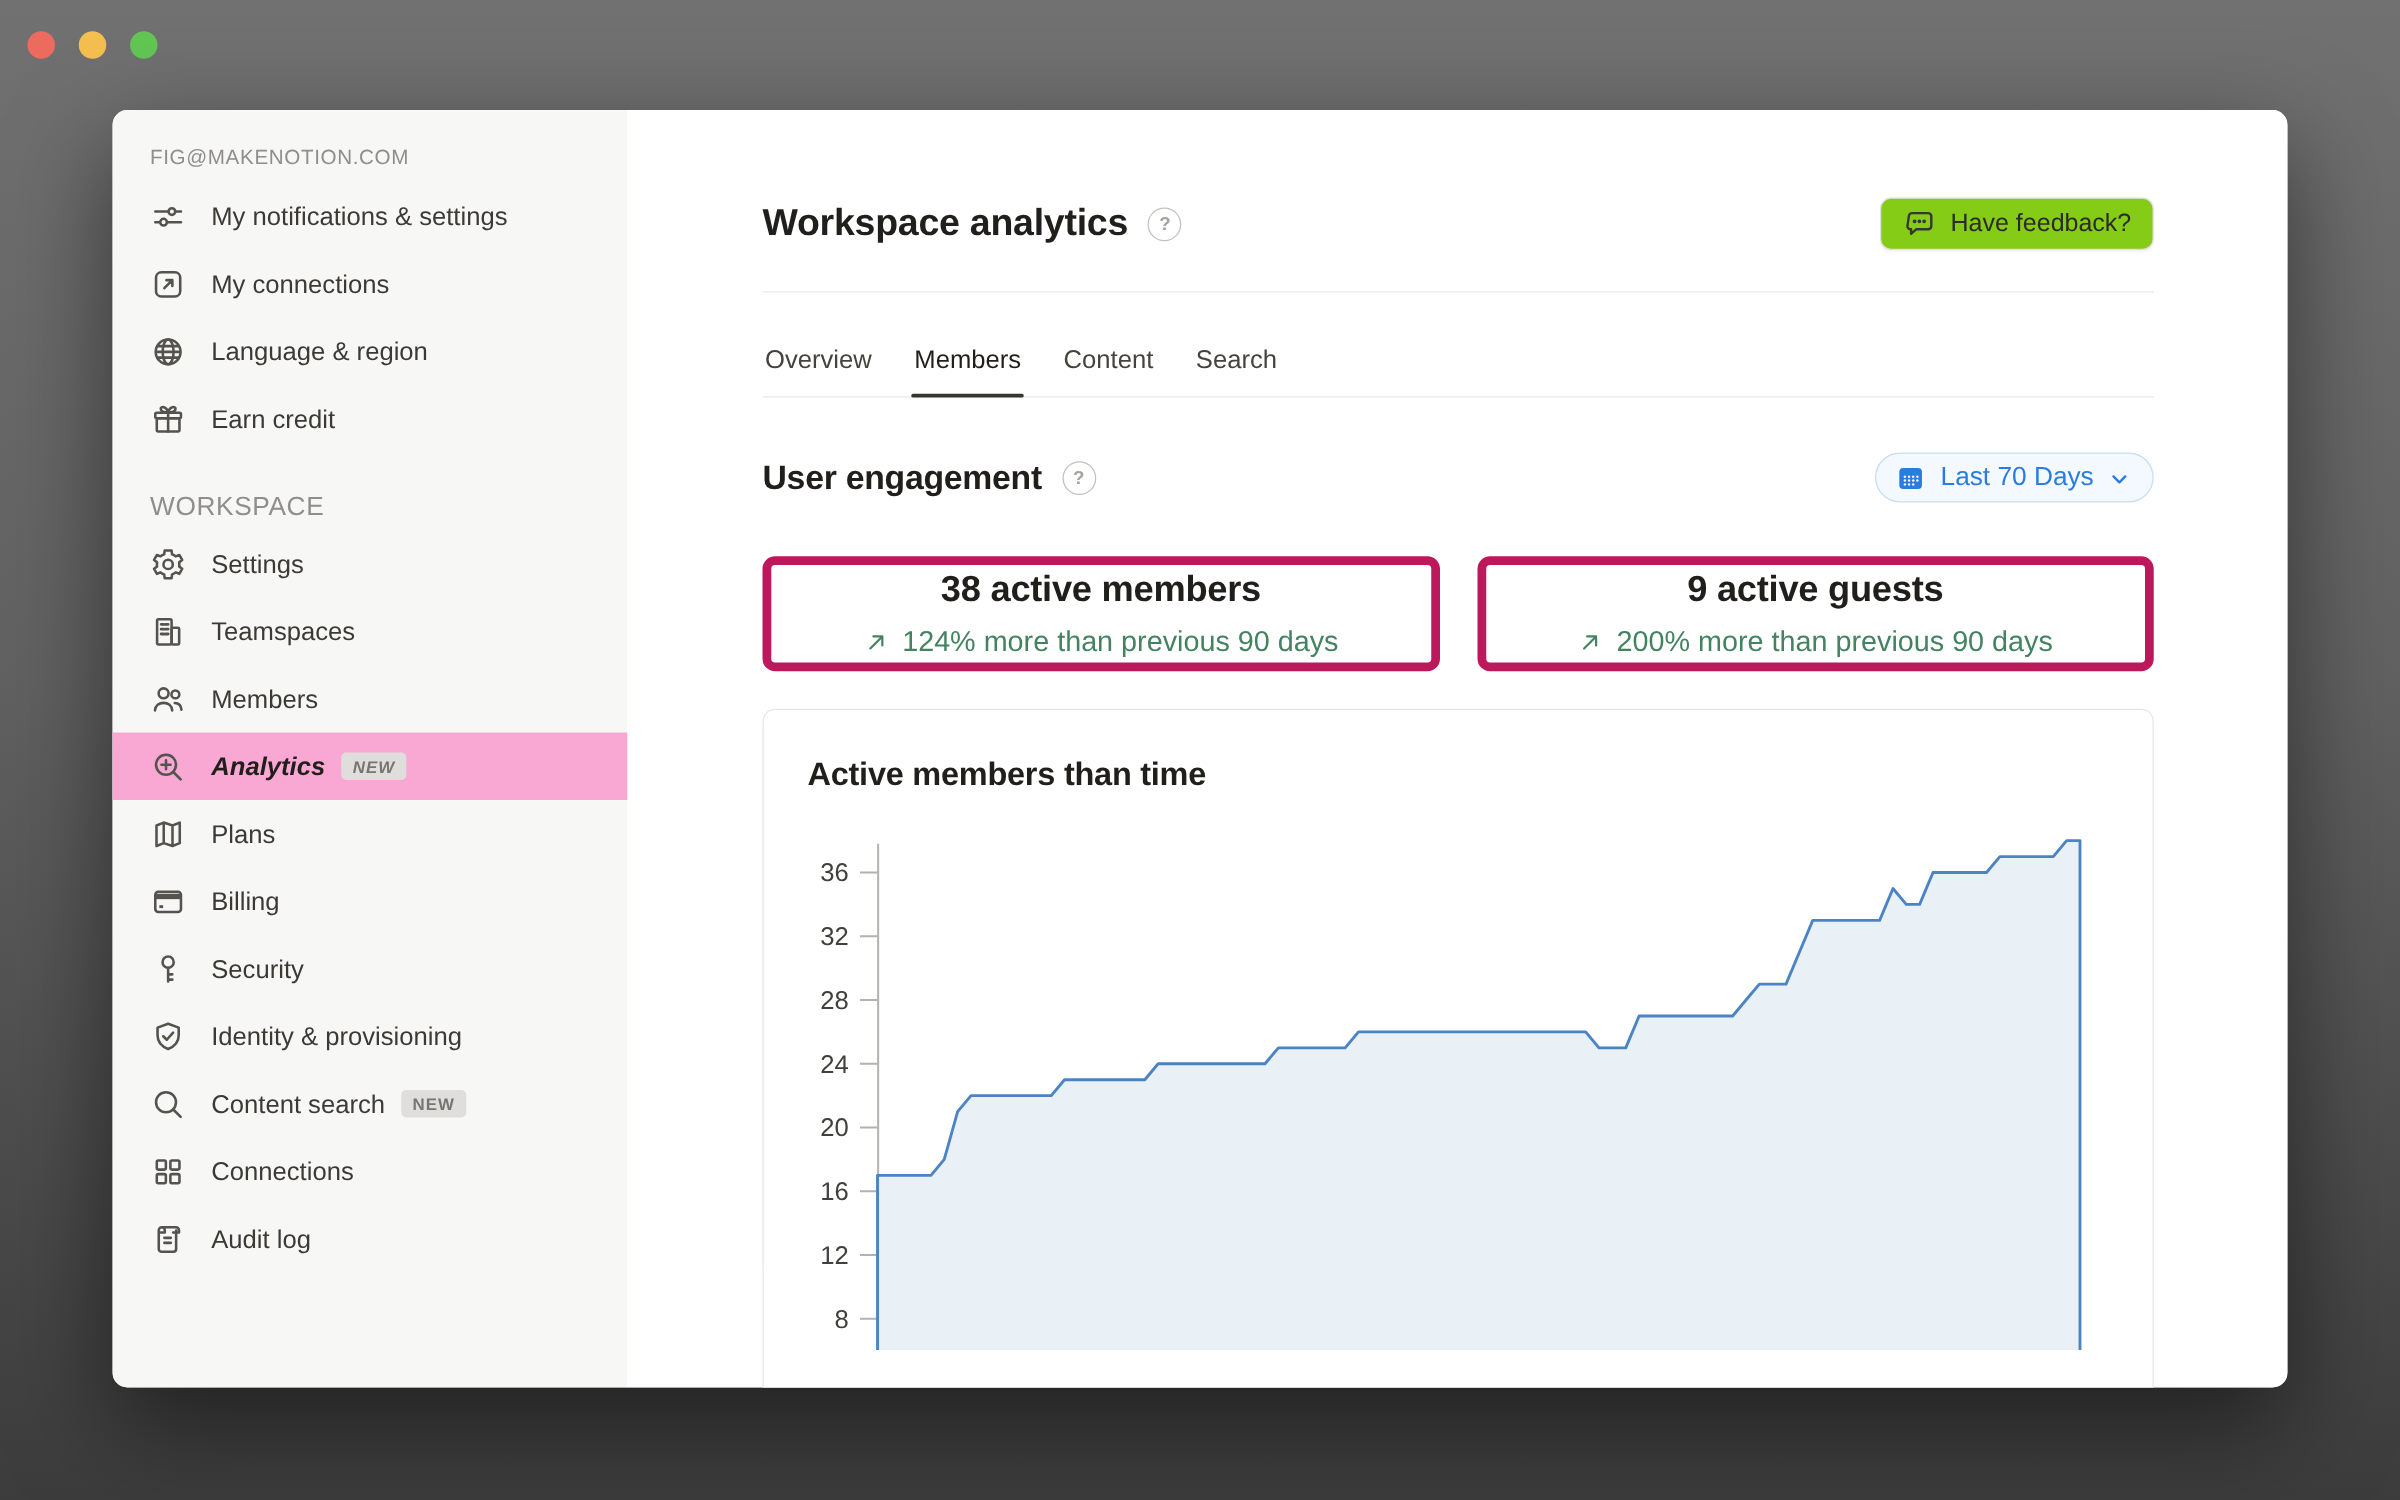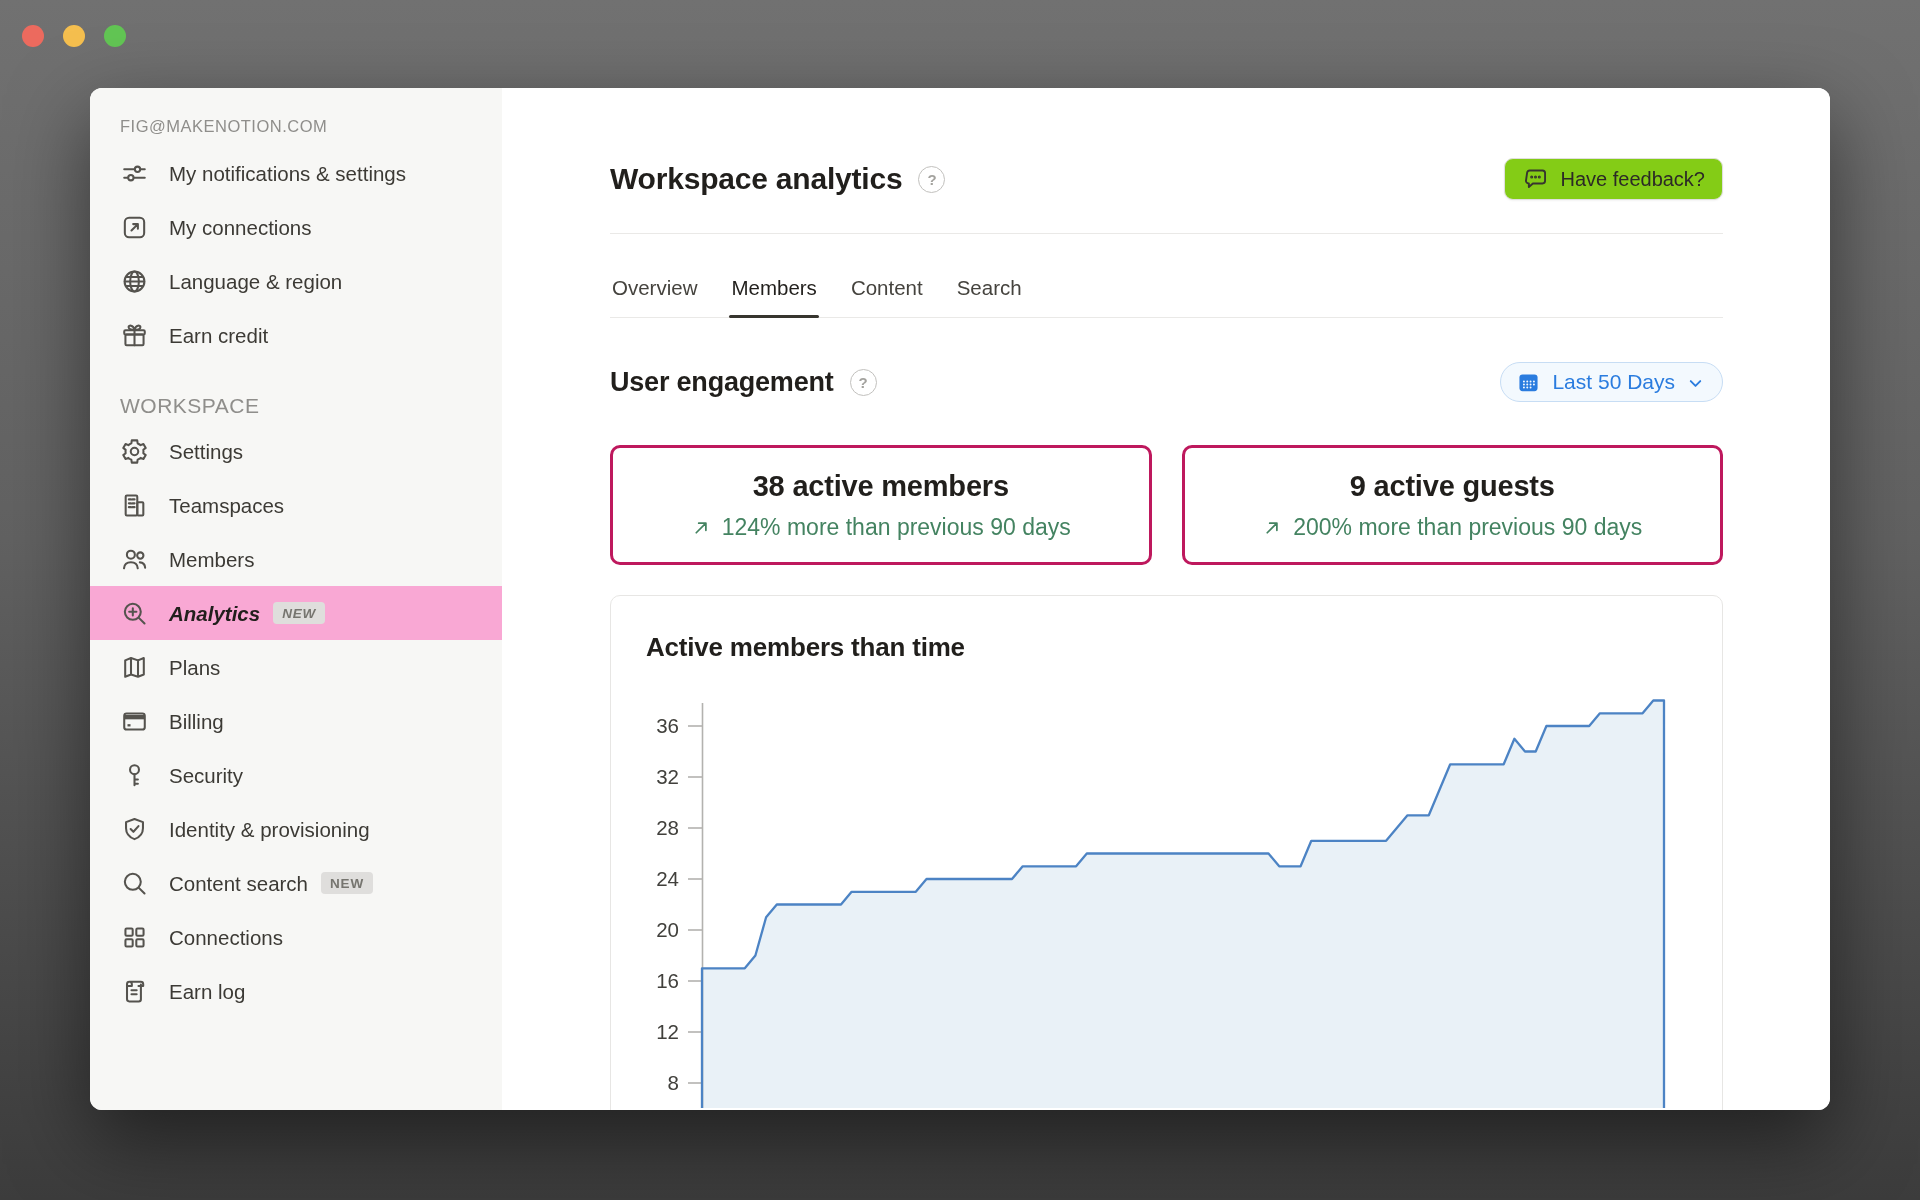--- a/index.html
+++ b/index.html
@@ -46,21 +46,21 @@
   .tabs { display:flex; gap:30px; border-bottom:1px solid #eae9e7; }
   .tab { padding:42px 2px 17px; font-size:20.5px; color:#45433e; position:relative; cursor:pointer; }
   .tab.active { color:#211f1c; font-weight:500; }
   .tab.active::after { content:""; position:absolute; left:0; right:0; bottom:-1px; height:3.5px; background:#37352f; border-radius:2px; }
 
   .section-row { margin-top:44px; display:flex; align-items:center; justify-content:space-between; }
   .section-title { font-size:27px; font-weight:600; color:#211f1c; letter-spacing:-.2px; }
   .pill { display:flex; align-items:center; gap:11px; height:40px; padding:0 17px 0 15px; border-radius:20px; border:1.5px solid #c7ddf4; background:#f3f9fe; color:#2a7cdf; font-size:21px; font-weight:500; cursor:pointer; font-family:inherit; }
 
   .cards-row { margin-top:43px; display:flex; gap:30px; }
-  .stat-card { flex:1; height:120px; border:3px solid #be185d; border-radius:10px; background:#fff; display:flex; flex-direction:column; align-items:center; justify-content:center; gap:11px; }
+  .stat-card { flex:1; height:92px; border:7px solid #be185d; border-radius:10px; background:#fff; display:flex; flex-direction:column; align-items:center; justify-content:center; gap:11px; }
   .stat-headline { font-size:29px; font-weight:600; color:#211f1c; letter-spacing:-.2px; }
   .stat-delta { display:flex; align-items:center; gap:10px; font-size:23px; color:#448361; }
   .stat-delta svg { width:21px; height:21px; }
 
   .chart-card { margin-top:30px; height:560px; border:1px solid #e7e6e4; border-radius:10px; background:#fff; position:relative; }
   .chart-title { position:absolute; left:35px; top:36px; font-size:26px; font-weight:600; color:#211f1c; letter-spacing:-.2px; }
   .chart-svg { position:absolute; left:0; top:0; }
 </style>
 </head>
 <body>
@@ -214,21 +214,21 @@
             </svg>
           </span>
     <span class="side-label">Connections</span>
   </div>
         <div class="side-item">
     <span class="side-icon">
             <svg viewBox="0 0 24 24" fill="none" stroke="currentColor" stroke-width="1.7" stroke-linecap="round" stroke-linejoin="round">
               <path d="M7.8 4h9.4a2 2 0 0 1 2 2v1.4h-3.9M7.8 4a2 2 0 0 0-2 2v12.3M7.8 4c1.1 0 2 .9 2 2v1.4h-4M5.8 18.3c0 1 .8 1.9 1.9 1.9h7.8a1.8 1.8 0 0 0 1.8-1.8V6.2M9.5 11h4.3M9.5 14.3h4.3"></path>
             </svg>
           </span>
-    <span class="side-label">Earn log</span>
+    <span class="side-label">Audit log</span>
   </div>
       </div>
   </aside>
 
   <main class="content">
 
     <div class="header-row">
       <div class="title-wrap">
         <div class="page-title">Workspace analytics</div>
         <div class="help">?</div>
@@ -272,21 +272,21 @@
                 <circle cx="7.6" cy="13.9" r=".95"></circle>
                 <circle cx="10.8" cy="13.9" r=".95"></circle>
                 <circle cx="14" cy="13.9" r=".95"></circle>
                 <circle cx="17.2" cy="13.9" r=".95"></circle>
                 <circle cx="7.6" cy="16.8" r=".95"></circle>
                 <circle cx="10.8" cy="16.8" r=".95"></circle>
                 <circle cx="14" cy="16.8" r=".95"></circle>
               </g>
             </svg>
           </span>
-        <span>Last 50 Days</span>
+        <span>Last 70 Days</span>
         <span class="pill-chev" style="width: 19px; height: 19px; display: flex; margin-top: 2px;">
             <svg viewBox="0 0 24 24" fill="none" stroke="currentColor" stroke-width="2.4" stroke-linecap="round" stroke-linejoin="round">
               <path d="m6 9 6 6 6-6"></path>
             </svg>
           </span>
       </button>
     </div>
 
     <div class="cards-row" id="cards">
         <div class="stat-card">

